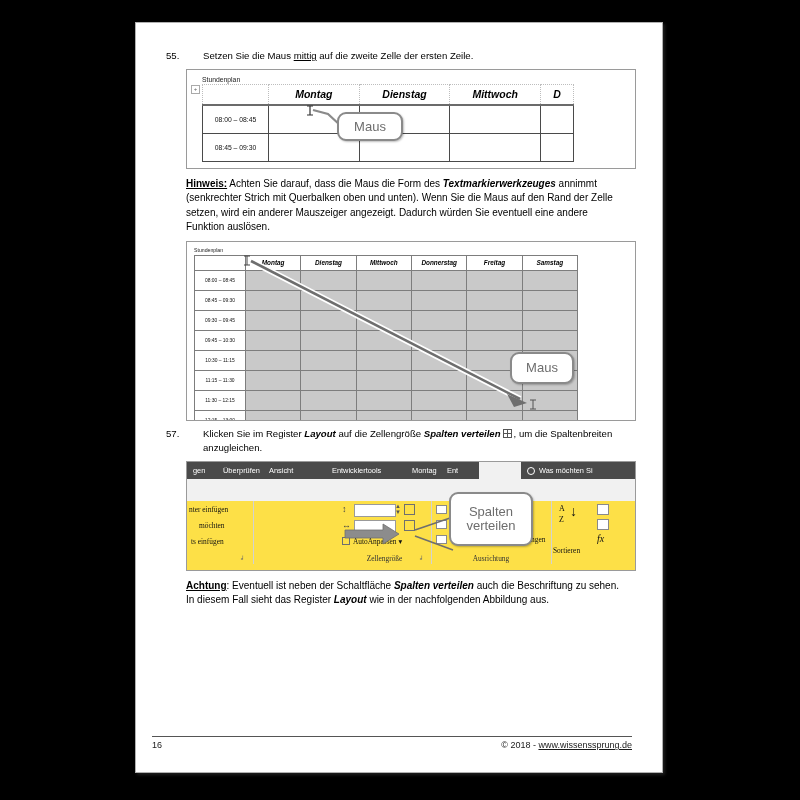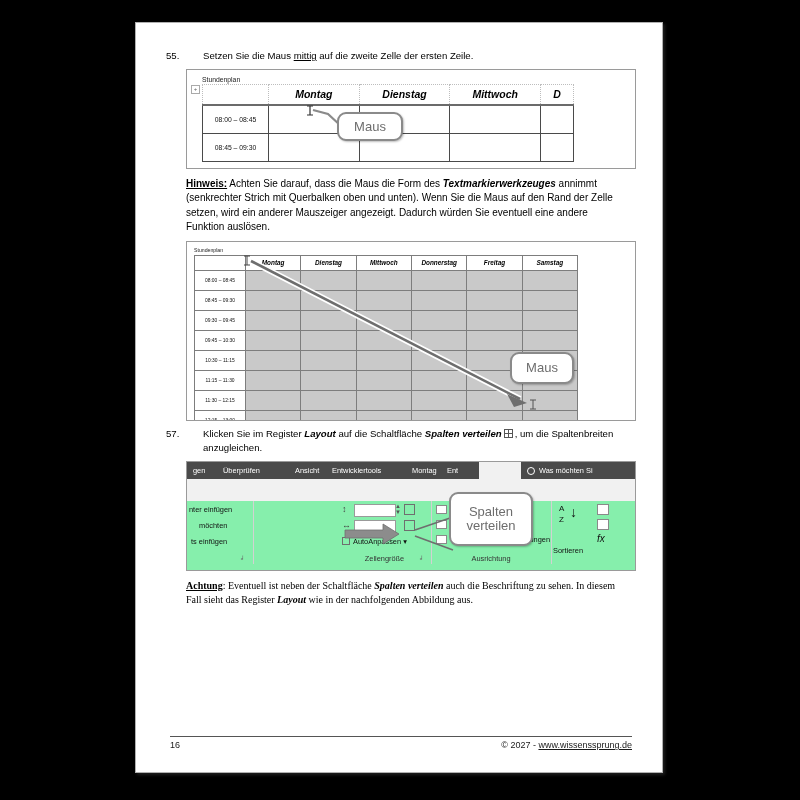--- a/index.html
+++ b/index.html
@@ -64,21 +64,21 @@
     display:flex;align-items:center;justify-content:center;line-height:1.05;}
 
   
   .t3{height:110px;padding:0;box-sizing:border-box;overflow:hidden;position:relative;background:#f1f1f1;}
   .rb-title{height:22px;background:#4a4a4a;position:relative;}
   .rb-title .doc{position:absolute;left:6px;top:5px;font-size:7.6px;color:#fff;}
   .rb-title .tools{position:absolute;left:248px;top:5px;font-size:6.6px;color:#fff;}
   .rb-title .toolsbg{position:absolute;left:230px;top:0;width:90px;height:22px;background:#3a3a3a;}
   .rb-tabs{height:17px;background:#4a4a4a;position:relative;}
   .rb-tabs span{position:absolute;top:4px;font-size:7.4px;color:#fff;white-space:nowrap;}
-  .rb-body{position:absolute;left:0;top:39px;right:0;bottom:0;background:#86efac;}
+  .rb-body{position:absolute;left:0;top:39px;right:0;bottom:0;background:#fde047;font-family:Liberation Serif, serif;}
   .grp{position:absolute;top:0;height:63px;border-right:1px solid #d2d2d2;}
   .gl{font-size:7.4px;color:#333;position:absolute;bottom:1px;width:100%;text-align:center;}
   .it{position:absolute;font-size:7.4px;color:#111;white-space:nowrap;}
   .ic{display:inline-block;width:8px;height:8px;border:1px solid #6f6f6f;vertical-align:-1px;
     margin-right:3px;box-sizing:border-box;}
   .ic.g4{background:
      linear-gradient(to right,transparent 45%,#6f6f6f 45%,#6f6f6f 55%,transparent 55%),
      linear-gradient(to bottom,transparent 45%,#6f6f6f 45%,#6f6f6f 55%,transparent 55%);}
   .ic.g6{background:
      linear-gradient(to right,transparent 30%,#6f6f6f 30%,#6f6f6f 36%,transparent 36%,transparent 64%,#6f6f6f 64%,#6f6f6f 70%,transparent 70%),
@@ -92,21 +92,21 @@
   .dialoglaunch{position:absolute;font-size:6px;color:#666;}
 
   
   .mini-grid{display:inline-block;width:9px;height:9px;border:1px solid #555;vertical-align:-1px;
     box-sizing:border-box;margin:0 2px;
     background:
       linear-gradient(to right,transparent 42%,#555 42%,#555 56%,transparent 56%),
       linear-gradient(to bottom,transparent 42%,#555 42%,#555 56%,transparent 56%);}
 
   
-  .ftr{position:absolute;left:34px;right:30px;bottom:22px;}
+  .ftr{position:absolute;left:16px;right:30px;bottom:22px;}
   .ftr-rule{border-top:1px solid #555;}
   .ftr-row{display:flex;justify-content:space-between;margin-top:3px;font-size:9px;color:#1a1a1a;}
   .ftr-row a{color:#1a1a1a;text-decoration:underline;}
   svg.overlay{position:absolute;left:0;top:0;pointer-events:none;}
 </style>
 </head>
 <body>
 
 <div class="page">
   <div class="content">
@@ -252,28 +252,28 @@
         <path d="M 346 158 l 0 9 M 343 158 l 6 0 M 343 167 l 6 0" stroke="#555" stroke-width="1" fill="none"></path>
         <path d="M 60 14 l 0 9 M 57 14 l 6 0 M 57 23 l 6 0" stroke="#444" stroke-width="1" fill="none"></path>
       </svg>
       <div class="bubble" style="left:323px;top:110px;width:60px;height:28px;">
         <span>Maus</span>
       </div>
     </div>
 
     <div class="step" style="margin-top:6px;">
       <span class="num">57.</span>
-      <span class="txt"><span>Klicken Sie im Register </span><span class="bi">Layout</span><span> auf die Schaltfläche </span><span class="bi">Spalten verteilen</span><span class="mini-grid"></span><span>, um die Spaltenbreiten anzugleichen.</span></span>
+      <span class="txt"><span>Klicken Sie im Register </span><span class="bi">Layout</span><span> auf die Zellengröße </span><span class="bi">Spalten verteilen</span><span class="mini-grid"></span><span>, um die Spaltenbreiten anzugleichen.</span></span>
     </div>
 
     <div class="shot t3">
       <div class="rb-tabs">
         <span style="left:6px">gen</span>
         <span style="left:36px">Überprüfen</span>
-        <span style="left:108px">Ansicht</span>
+        <span style="left:82px">Ansicht</span>
         <span style="left:145px">Entwicklertools</span>
         <span style="left:225px">Montag</span>
         <span style="left:260px">Ent</span>
         <span style="left:352px">Was möchten Si</span>
         <span style="left:340px;top:5px;width:6px;height:6px;border:1px solid #fff;border-radius:50%;"></span>
         <span style="left:292px;top:0;width:42px;height:17px;background:#f1f1f1;"></span>
       </div>
       <div class="rb-body">
 
         <div class="grp" style="left:0;width:66px;">
@@ -328,24 +328,24 @@
       <svg class="overlay" width="470" height="110">
         <path d="M 158 68 L 196 68 L 196 62 L 212 72 L 196 82 L 196 76 L 158 76 Z" fill="#8c8c8c" stroke="#6e6e6e" stroke-width="0.8"></path>
         <path d="M 228 68 L 266 55" stroke="#6e6e6e" stroke-width="1.6" fill="none"></path>
         <path d="M 228 74 L 266 88" stroke="#6e6e6e" stroke-width="1.6" fill="none"></path>
       </svg>
       <div class="bubble" style="left:262px;top:30px;width:80px;height:50px;flex-direction:column;">
         <span style="display:block;">Spalten verteilen</span>
       </div>
     </div>
 
-    <div class="note" style="margin-top:8px;font-family:Liberation Serif, serif;"><b class="u">Achtung</b><span>: Eventuell ist neben der Schaltfläche </span><span class="bi">Spalten verteilen</span><span> auch die Beschriftung zu sehen. In diesem Fall sieht das Register </span><span class="bi">Layout</span><span> wie in der nachfolgenden Abbildung aus.</span></div>
+    <div class="note" style="margin-top:8px;"><b class="u">Achtung</b><span>: Eventuell ist neben der Schaltfläche </span><span class="bi">Spalten verteilen</span><span> auch die Beschriftung zu sehen. In diesem Fall sieht das Register </span><span class="bi">Layout</span><span> wie in der nachfolgenden Abbildung aus.</span></div>
 
   </div>
 
   <div class="ftr">
     <div class="ftr-rule"></div>
     <div class="ftr-row">
       <span>16</span>
-      <span><span>© 2027 - </span><a href="#">www.wissenssprung.de</a></span>
+      <span><span>© 2018 - </span><a href="#">www.wissenssprung.de</a></span>
     </div>
   </div>
 </div>
 
 </body></html>

